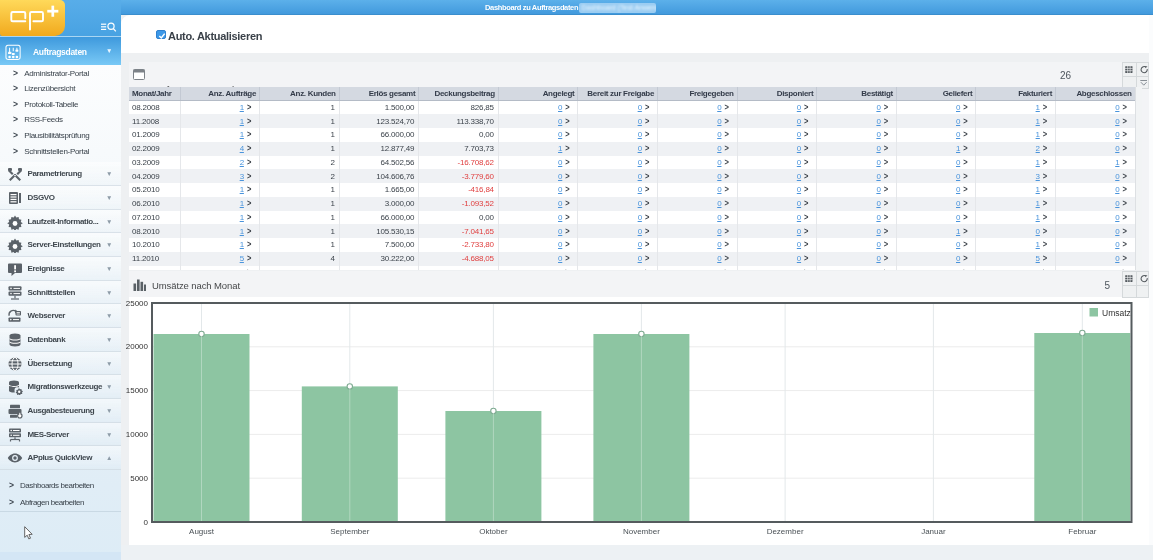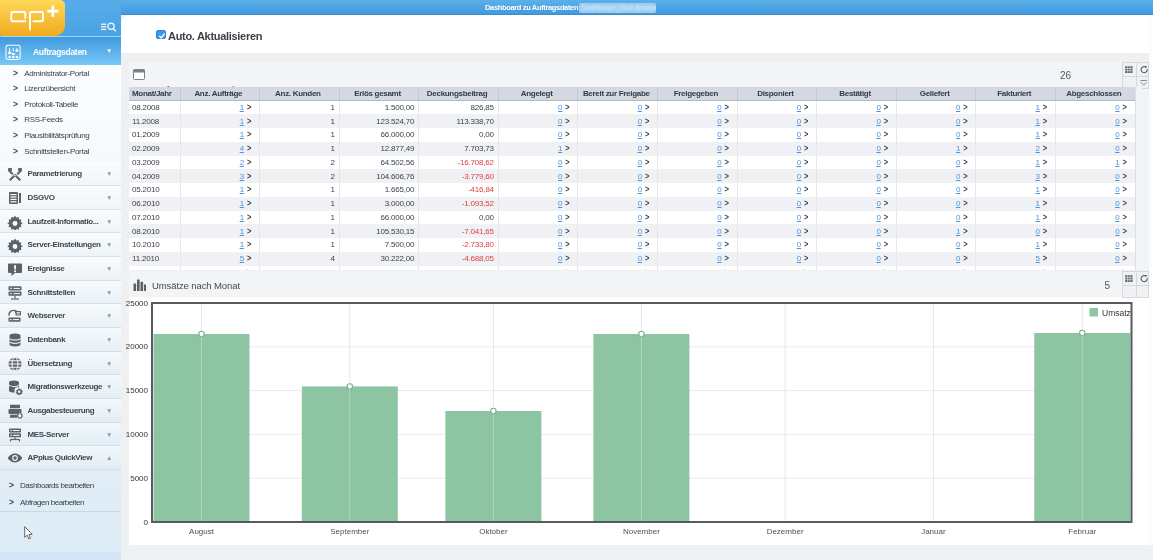--- a/index.html
+++ b/index.html
@@ -43,21 +43,21 @@
 .pcount{position:absolute;font-size:10px;color:#4e565e}
 
 .ibox{position:absolute;background:#eff1f2;border:1px solid #d5d9db}
 .ibox .vdiv{position:absolute;left:13.3px;top:0;width:1px;height:100%;background:#d5d9db}
 .ibox .hdiv{position:absolute;left:0;width:100%;height:1px;background:#d5d9db}
 
 #tablewrap{left:129px;top:87px;width:1006.3px;height:182.5px;overflow:hidden;background:#fff}
 table{border-collapse:collapse;table-layout:fixed;width:1006.3px}
 col.m{width:51px}
 th,td{font-size:8px;height:13.75px;padding:0;overflow:hidden;white-space:nowrap;letter-spacing:-0.2px}
-th{background:#d4d9e1;color:#333b49;text-align:center;padding-right:3px;letter-spacing:-0.3px;font-size:8px;height:13.5px;border-right:1px solid #c3c9d3;border-bottom:1px solid #b4bbc6;font-weight:bold}
+th{background:#d4d9e1;color:#333b49;text-align:right;padding-right:3px;letter-spacing:-0.3px;font-size:8px;height:13.5px;border-right:1px solid #c3c9d3;border-bottom:1px solid #b4bbc6;font-weight:bold}
 th.c0{text-align:left;padding-left:3px}
 td{border-right:1px solid #e5e7ea;color:#3c434b}
 tr.odd td{background:#fff}
 tr.even td{background:#eff1f4}
 td.c0{padding-left:3px;text-align:left}
 td.pl{text-align:right;padding-right:4px}
 td.pl.neg{color:#e04040}
 td.lk{text-align:right;padding-right:8px}
 .lnum{color:#4a94dc;text-decoration:underline;margin-right:3px}
 .chv{color:#3e444b;font-size:7.5px;font-weight:bold;display:inline-block;transform:scaleY(1.15)}

